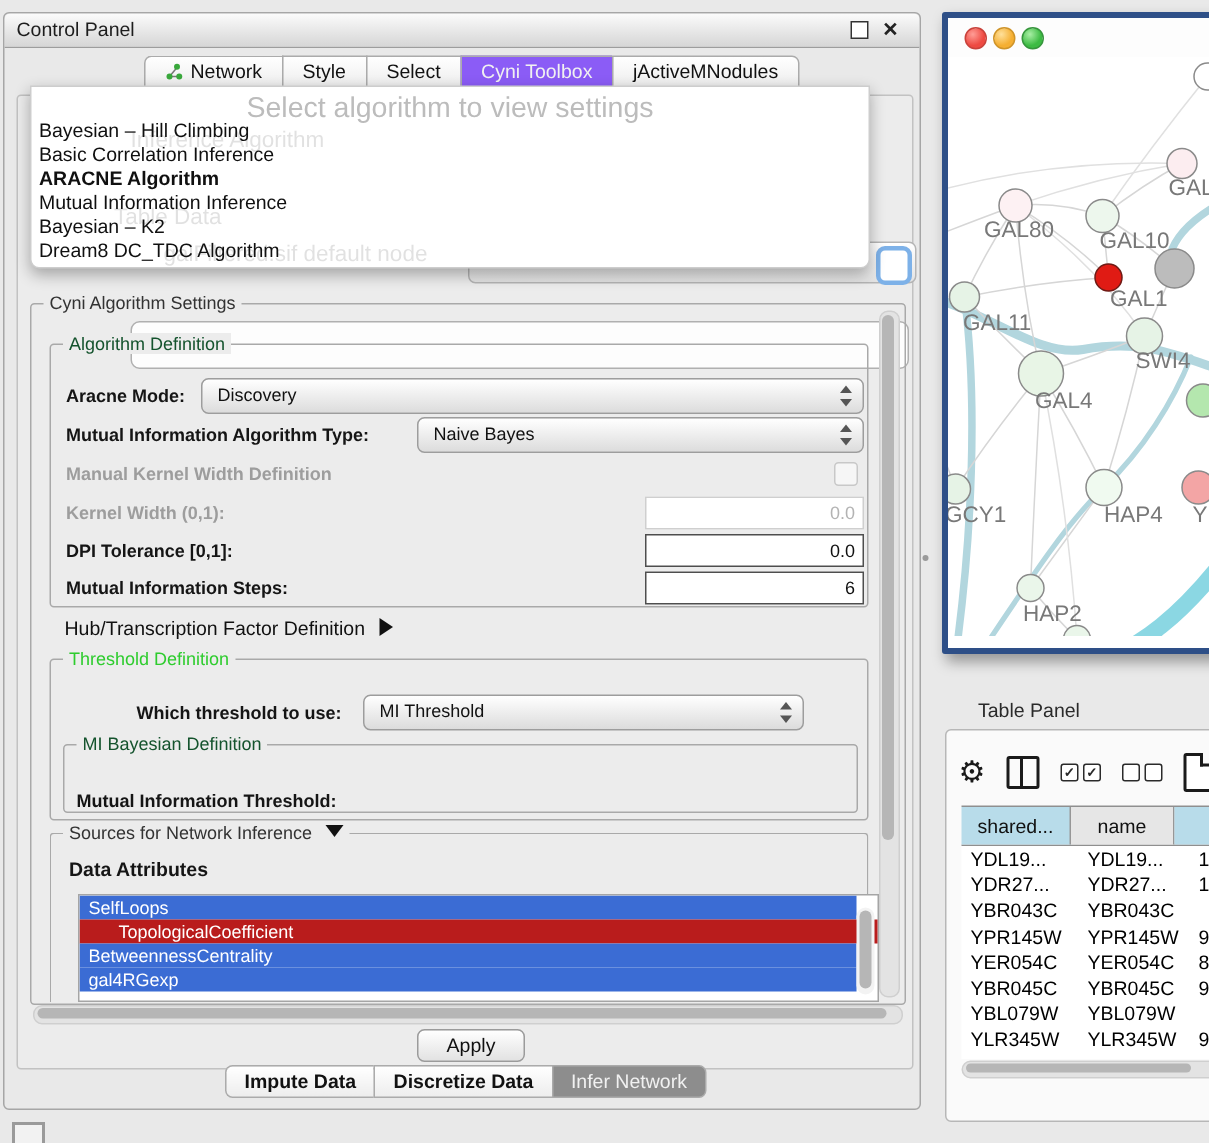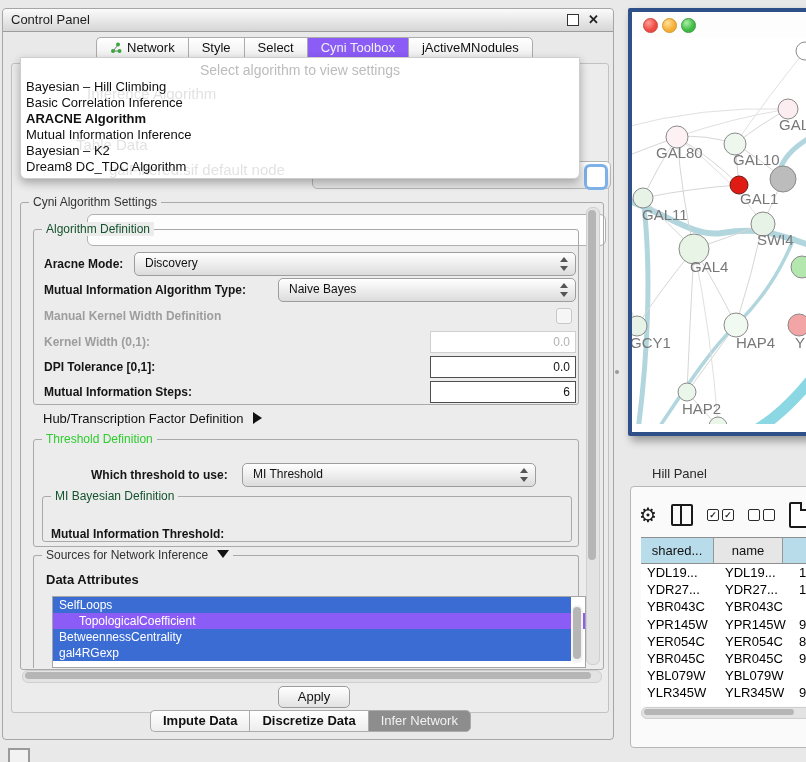--- a/index.html
+++ b/index.html
@@ -93,21 +93,21 @@
         background:linear-gradient(#ffffff,#ededed);border:1px solid #ababab;border-right:none;}
   .btab:first-child{border-radius:5px 0 0 5px;}
   .btab:last-child{border-right:1px solid #ababab;border-radius:0 5px 5px 0;}
   .btab.sel{background:#8d8d8d;color:#f1f1f1;font-weight:normal;}
 
   
   .popup{left:20px;top:57px;width:558px;height:120px;background:#fff;
          border:1px solid #cdcdcd;border-radius:0 0 6px 6px;
          box-shadow:0 4px 10px rgba(0,0,0,.30);z-index:50;}
   .popup .ph{position:absolute;left:0;right:0;top:4px;text-align:center;
-             font-size:14px;color:#bcbcbc;}
+             font-size:19px;color:#bcbcbc;}
   .popup-items{position:absolute;left:5px;top:21px;right:5px;}
   .popup-item{height:16px;line-height:16px;font-size:13px;color:#101010;}
   .popup-item.bold{font-weight:bold;}
   .ghost-txt{position:absolute;font-size:15px;color:rgba(40,40,40,.14);white-space:nowrap;}
 
   
   .net-window{left:628px;top:8px;width:182px;height:420px;background:#fff;
               border:4px solid #2e4f87;border-radius:2px;
               box-shadow:3px 5px 9px rgba(0,0,0,.35);}
   .net-titlebar{left:0;top:0;right:0;height:26px;background:#fdfdfd;}
@@ -256,21 +256,21 @@
         <div class="abs group" style="left:12px;top:352px;width:544px;height:112px;border-bottom:none;border-bottom-left-radius:0;border-bottom-right-radius:0;">
           <span class="legend">
             <span>Sources for Network Inference</span>
             <span class="tri-down"></span>
           </span>
           <span class="abs lbl" style="left:12px;top:16px;font-size:13px;">Data Attributes</span>
 
           <div class="abs attr-list" style="left:18px;top:40px;width:532px;height:70px;" id="attrList">
 
           <div class="attr-item" style="background: rgb(59, 108, 212);">SelfLoops</div>
-              <div class="attr-item" style="background: #8b5cf6; padding-left: 26px;">TopologicalCoefficient</div>
+              <div class="attr-item" style="background: #b91c1c; padding-left: 26px;">TopologicalCoefficient</div>
               <div class="attr-item" style="background: rgb(59, 108, 212);">BetweennessCentrality</div>
               <div class="attr-item" style="background: rgb(59, 108, 212);">gal4RGexp</div>
               <div class="abs vsb-track" style="right:2px;top:8px;width:12px;height:58px;border:none;background:#f3f3f3;">
               <div class="sb-thumb" style="left:2px;top:2px;width:8px;height:52px;"></div>
             </div>
             </div>
         </div>
       </div>
 
       <div class="abs hsb-track" style="left:10px;top:606px;width:578px;height:11px;">
@@ -364,21 +364,21 @@
           <text x="104" y="310" class="net-label">HAP4</text>
           <circle cx="167" cy="287" r="11" fill="#f3a5a5" stroke="#8a8a8a" stroke-width="1"></circle>
           <text x="163" y="310" class="net-label">Y</text>
           <circle cx="55" cy="354" r="9" fill="#eaf6ea" stroke="#8a8a8a" stroke-width="1"></circle>
           <text x="50" y="376" class="net-label">HAP2</text>
           <circle cx="86" cy="388" r="9" fill="#eaf6ea" stroke="#8a8a8a" stroke-width="1"></circle>
         </svg>
     </div>
   </div>
 
-  <span class="abs tp-title">Hill Panel</span>
+  <span class="abs tp-title">Table Panel</span>
 
   <div class="abs tp-window">
     <div class="abs tp-toolbar">
       <span class="gear">⚙</span>
       <span class="split-icon"></span>
       <span class="cbpair">
         <span class="mini-cb">✓</span>
           <span class="mini-cb">✓</span>
       </span>
       <span class="cbpair">

